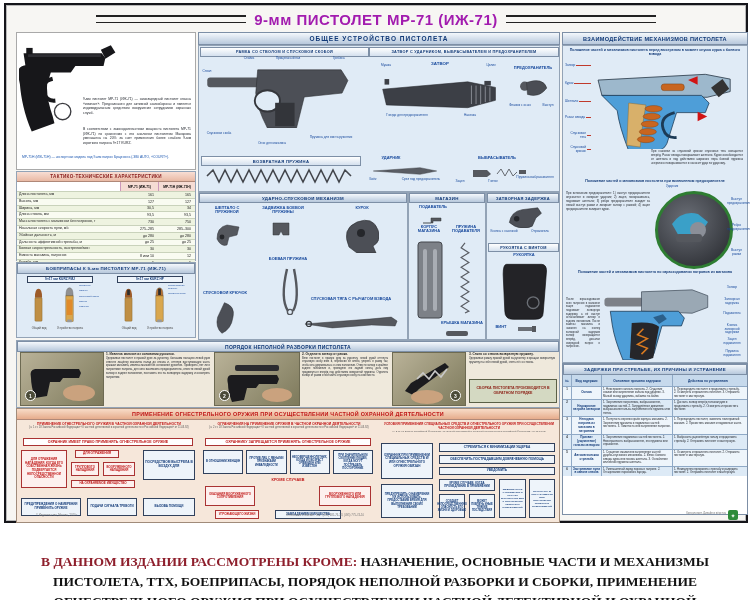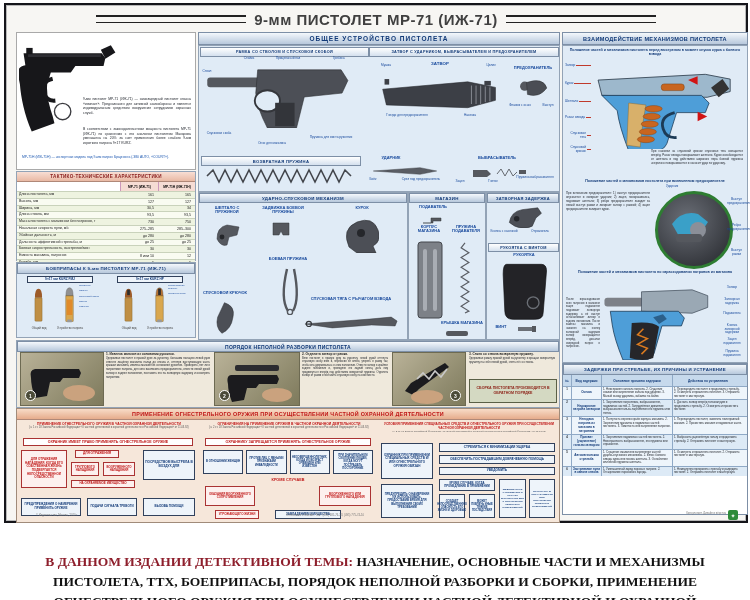--- a/index.html
+++ b/index.html
@@ -2,21 +2,21 @@
 <html><head>
 <meta charset="utf-8">
 <style>
   html,body{margin:0;padding:0;width:750px;height:600px;background:#fff;
     font-family:"Liberation Sans","DejaVu Sans",sans-serif;position:relative;overflow:hidden;}
   .abs{position:absolute;}
   .poster{position:absolute;left:4px;top:3px;width:740px;height:516px;border:2px solid #15151a;
     background:#f7f6f3;box-shadow:inset 0 0 0 1px #b9b9b9;}
   .title-row{position:absolute;left:12px;top:6px;width:716px;height:16px;display:flex;align-items:center;justify-content:center;gap:8px;}
   .rule{flex:1;height:5px;border-top:2px solid #222;border-bottom:1.5px solid #222;max-width:150px;}
-  .title{font-size:15px;font-weight:bold;color:#404040;letter-spacing:.5px;white-space:nowrap;}
+  .title{font-size:15px;font-weight:bold;color:#a21caf;letter-spacing:.5px;white-space:nowrap;}
   .hdr{background:linear-gradient(#f4f8fc,#b7c8dc);border:1px solid #7d8fa6;color:#123a78;font-weight:bold;
     display:flex;align-items:center;justify-content:center;text-align:center;letter-spacing:.3px;}
   .panel{border:1px solid #93a3b6;background:#e0ebf6;}
   .wpanel{border:1px solid #a9a9a9;background:#fff;}
   .pl{position:absolute;color:#16489c;font-size:3.2px;line-height:1.15;text-align:center;}
   .plb{position:absolute;color:#16489c;font-size:4px;line-height:1.1;text-align:center;font-weight:bold;}
   .t{position:absolute;color:#222;}
   .flow{position:absolute;border:1px solid #31415c;background:#eef4fa;color:#123a78;font-weight:bold;
     display:flex;align-items:center;justify-content:center;text-align:center;line-height:1.2;padding:1px;box-sizing:border-box;}
   .rflow{border-color:#a33;color:#c01818;background:#fdf0ee;}
@@ -559,13 +559,13 @@
         </div>
       </div>
   </div>
 
   <div class="imp" style="left:30px;top:509px;">© Издательство, Москва, 2010 г.</div>
   <div class="imp" style="left:280px;top:509px;">Отпечатано в Москве. Тел.: (495) 685-76-13, (495) 775-74-10</div>
   <div class="imp" style="left:640px;top:507px;width:80px;text-align:right;">Консультант. Дизайн и вёрстка</div>
   <div class="abs" style="left:722px;top:505px;width:10px;height:10px;background:#2e8b3a;border-radius:2px;color:#fff;font-size:6px;font-weight:bold;display:flex;align-items:center;justify-content:center;">✦</div>
 </div>
 
-<p class="footer-cap"><span class="footer-lead">В ДАННОМ ИЗДАНИИ ДЕТЕКТИВНОЙ ТЕМЫ:</span><span> НАЗНАЧЕНИЕ, ОСНОВНЫЕ ЧАСТИ И МЕХАНИЗМЫ ПИСТОЛЕТА, ТТХ, БОЕПРИПАСЫ, ПОРЯДОК НЕПОЛНОЙ РАЗБОРКИ И СБОРКИ, ПРИМЕНЕНИЕ ОГНЕСТРЕЛЬНОГО ОРУЖИЯ ПРИ ОСУЩЕСТВЛЕНИИ ЧАСТНОЙ ДЕТЕКТИВНОЙ И ОХРАННОЙ ДЕЯТЕЛЬНОСТИ</span></p>
+<p class="footer-cap"><span class="footer-lead">В ДАННОМ ИЗДАНИИ РАССМОТРЕНЫ КРОМЕ:</span><span> НАЗНАЧЕНИЕ, ОСНОВНЫЕ ЧАСТИ И МЕХАНИЗМЫ ПИСТОЛЕТА, ТТХ, БОЕПРИПАСЫ, ПОРЯДОК НЕПОЛНОЙ РАЗБОРКИ И СБОРКИ, ПРИМЕНЕНИЕ ОГНЕСТРЕЛЬНОГО ОРУЖИЯ ПРИ ОСУЩЕСТВЛЕНИИ ЧАСТНОЙ ДЕТЕКТИВНОЙ И ОХРАННОЙ ДЕЯТЕЛЬНОСТИ</span></p>
 
 </body></html>

